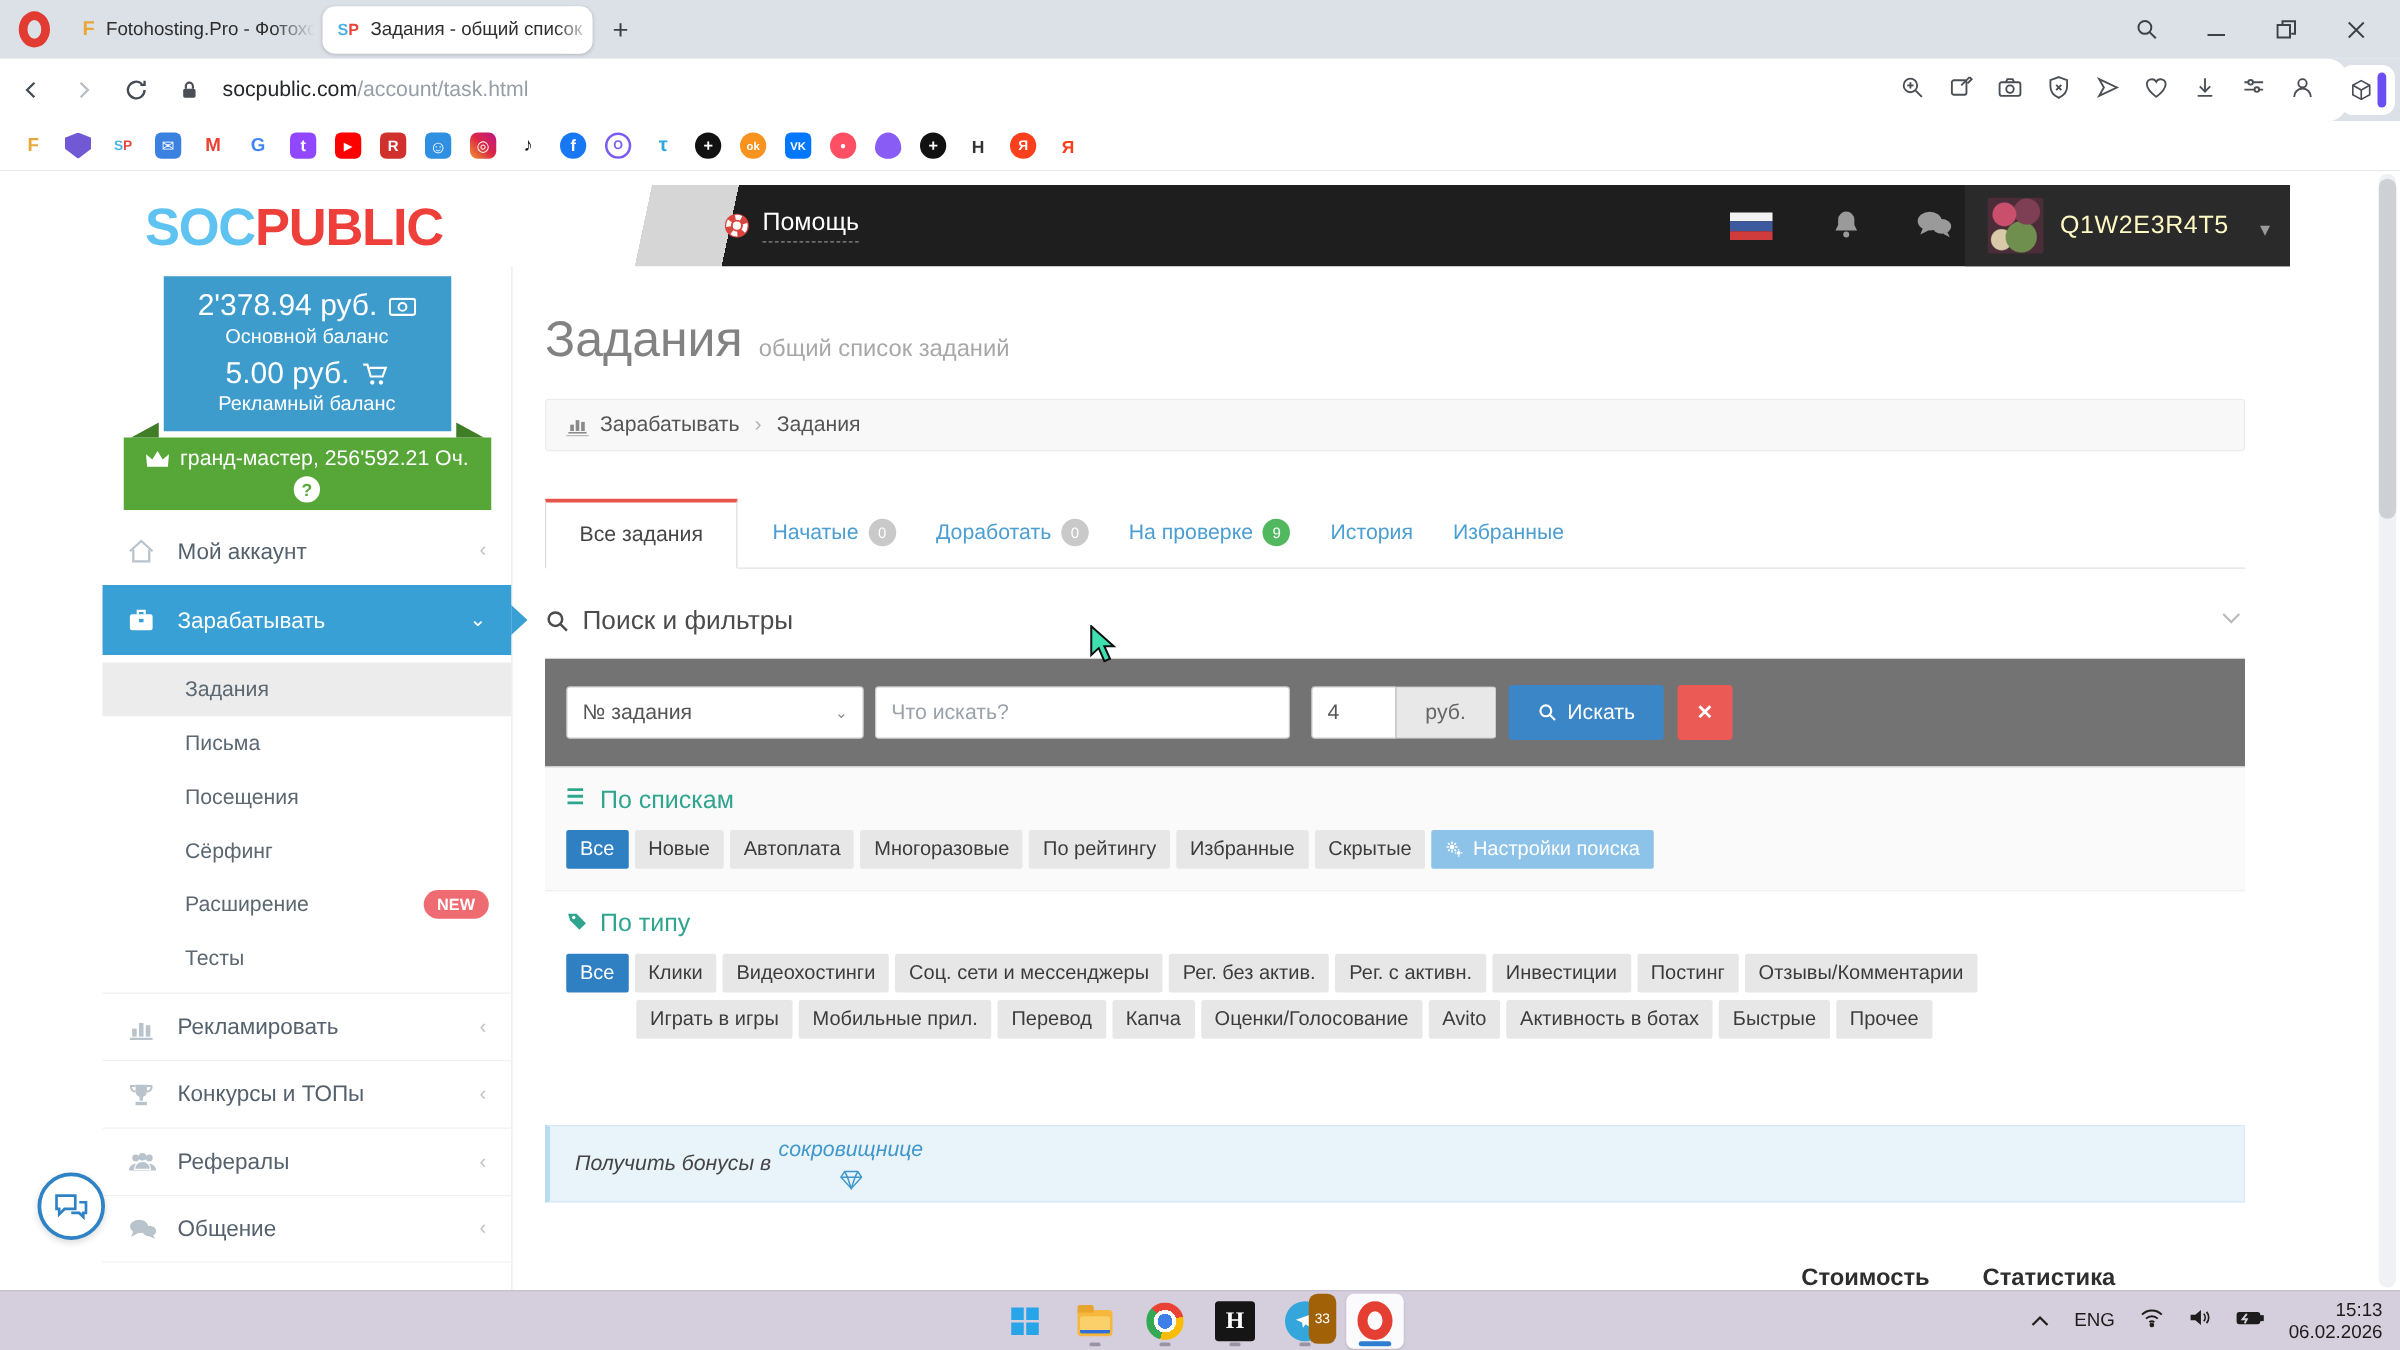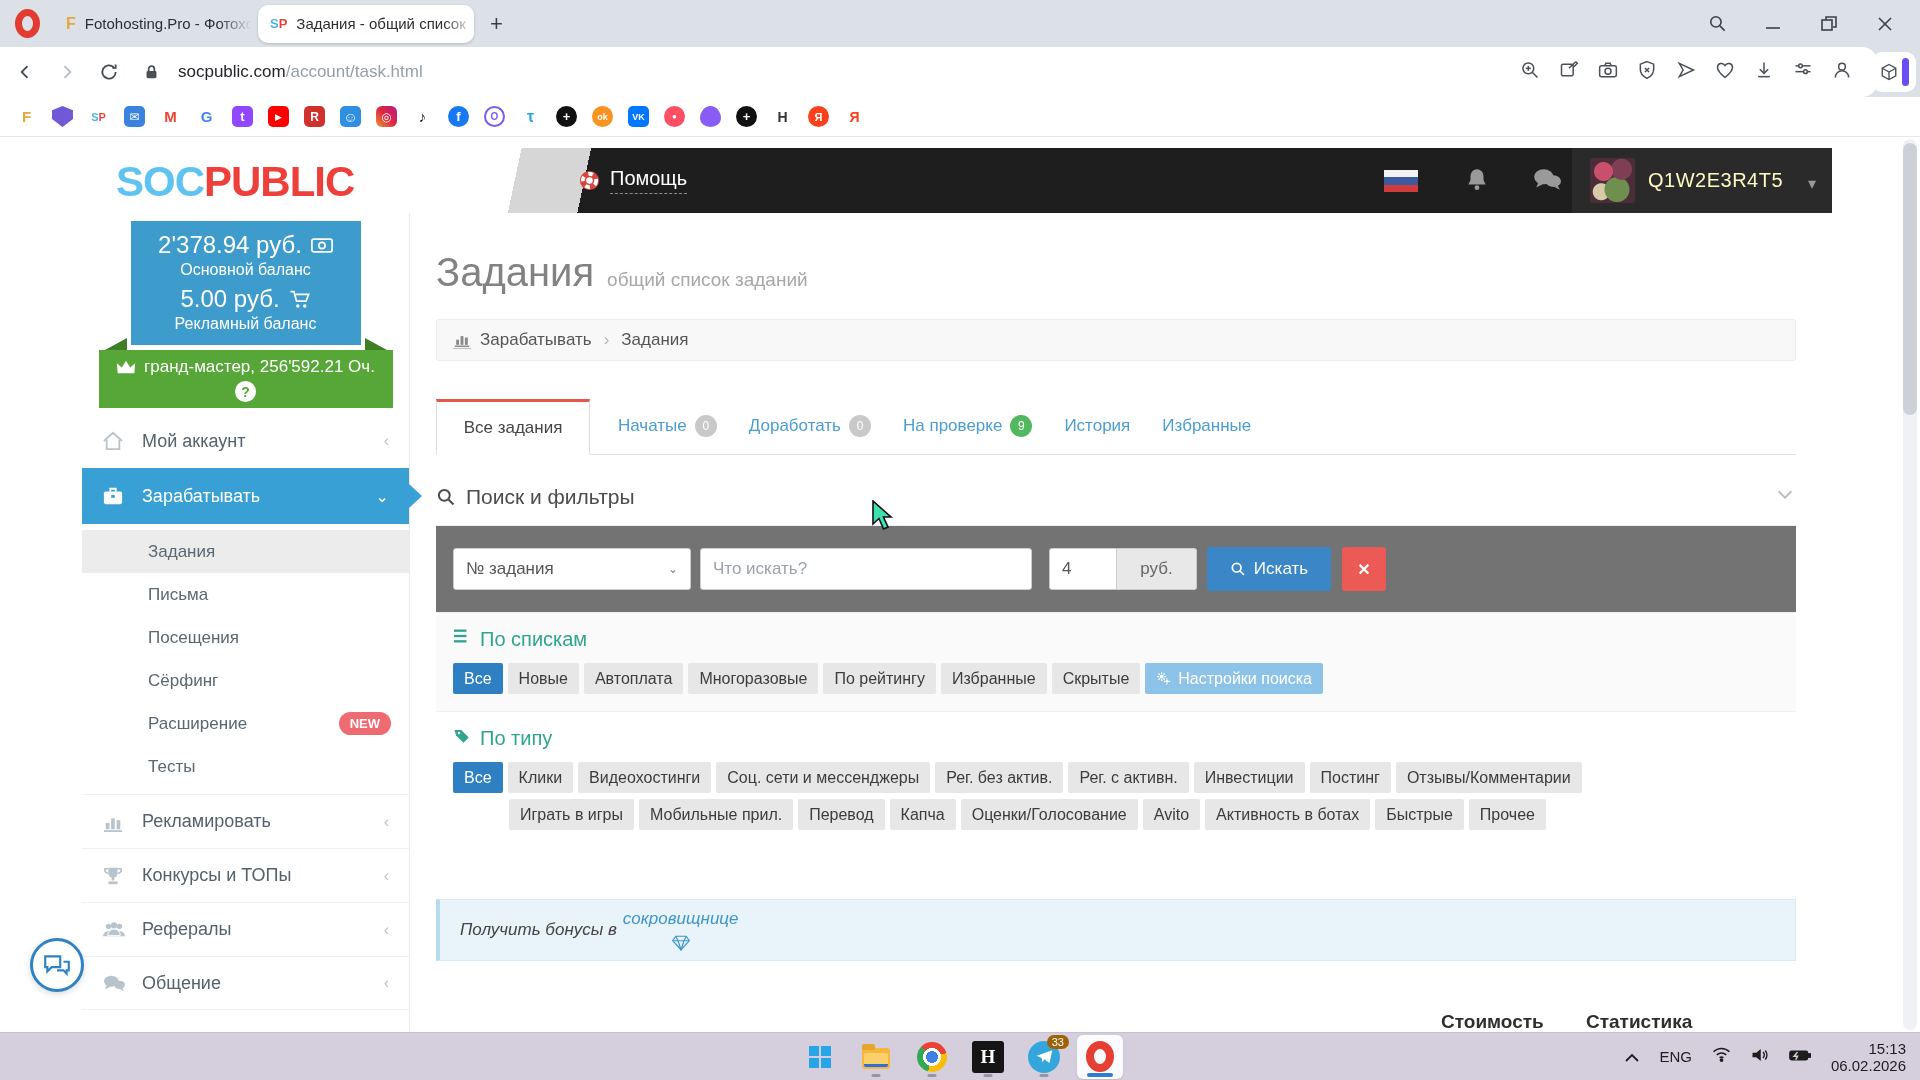--- a/index.html
+++ b/index.html
@@ -140,21 +140,21 @@
   .win-ic { width:22px; height:22px; display:grid; grid-template-columns:1fr 1fr; grid-template-rows:1fr 1fr; gap:2px; }
   .win-ic div { background:#28a4e9; }
   .folder { position:relative; width:28px; height:21px; background:#f5b73c; border-radius:3px; margin-top:4px; }
   .folder::before { content:""; position:absolute; top:-4px; left:0; width:13px; height:6px; background:#e8a52e; border-radius:2px 2px 0 0; }
   .folder::after { content:""; position:absolute; left:2px; right:2px; bottom:2px; height:11px; background:#fbd06a; border-radius:2px; border-bottom:3px solid #2f6fd8; }
   .chrome-ic { width:30px; height:30px; border-radius:50%;
     background: radial-gradient(circle, #3f7fe8 0 6px, #fff 6px 9px, transparent 9px),
                 conic-gradient(from -45deg, #ea4335 0 120deg, #fbbc05 120deg 240deg, #34a853 240deg 360deg); }
   .h-ic { width:32px; height:32px; background:#151515; color:#fff; font-weight:bold; font-size:19px; display:flex; align-items:center; justify-content:center; border-radius:3px; font-family:"Liberation Serif",serif; }
   .tg-ic { width:32px; height:32px; border-radius:50%; background:#35a6dc; display:flex; align-items:center; justify-content:center; }
-  .tg-badge { position:absolute; top:0px; right:-2px; background:#a16207; color:#fff; font-size:11px; border-radius:7px; padding:1px 5px;text-align:center; }
+  .tg-badge { position:absolute; top:0px; right:-2px; background:#a16207; color:#fff; font-size:11px; border-radius:7px; padding:14px 5px;text-align:center; }
   .opera-ic { width:28px; height:31px; border:8px solid #e53e32; border-radius:50%; }
   .tb-tray { position:absolute; right:0; top:0; bottom:0; display:flex; align-items:center; gap:20px; padding-right:14px; color:#1d1d1d; }
   .tray-lang { font-size:15px; }
   .clock { text-align:right; font-size:15px; line-height:17px; }
 
   .cursor { position:absolute; left:872px; top:500px; z-index:100; }
 </style>
 </head>
 <body>
 

